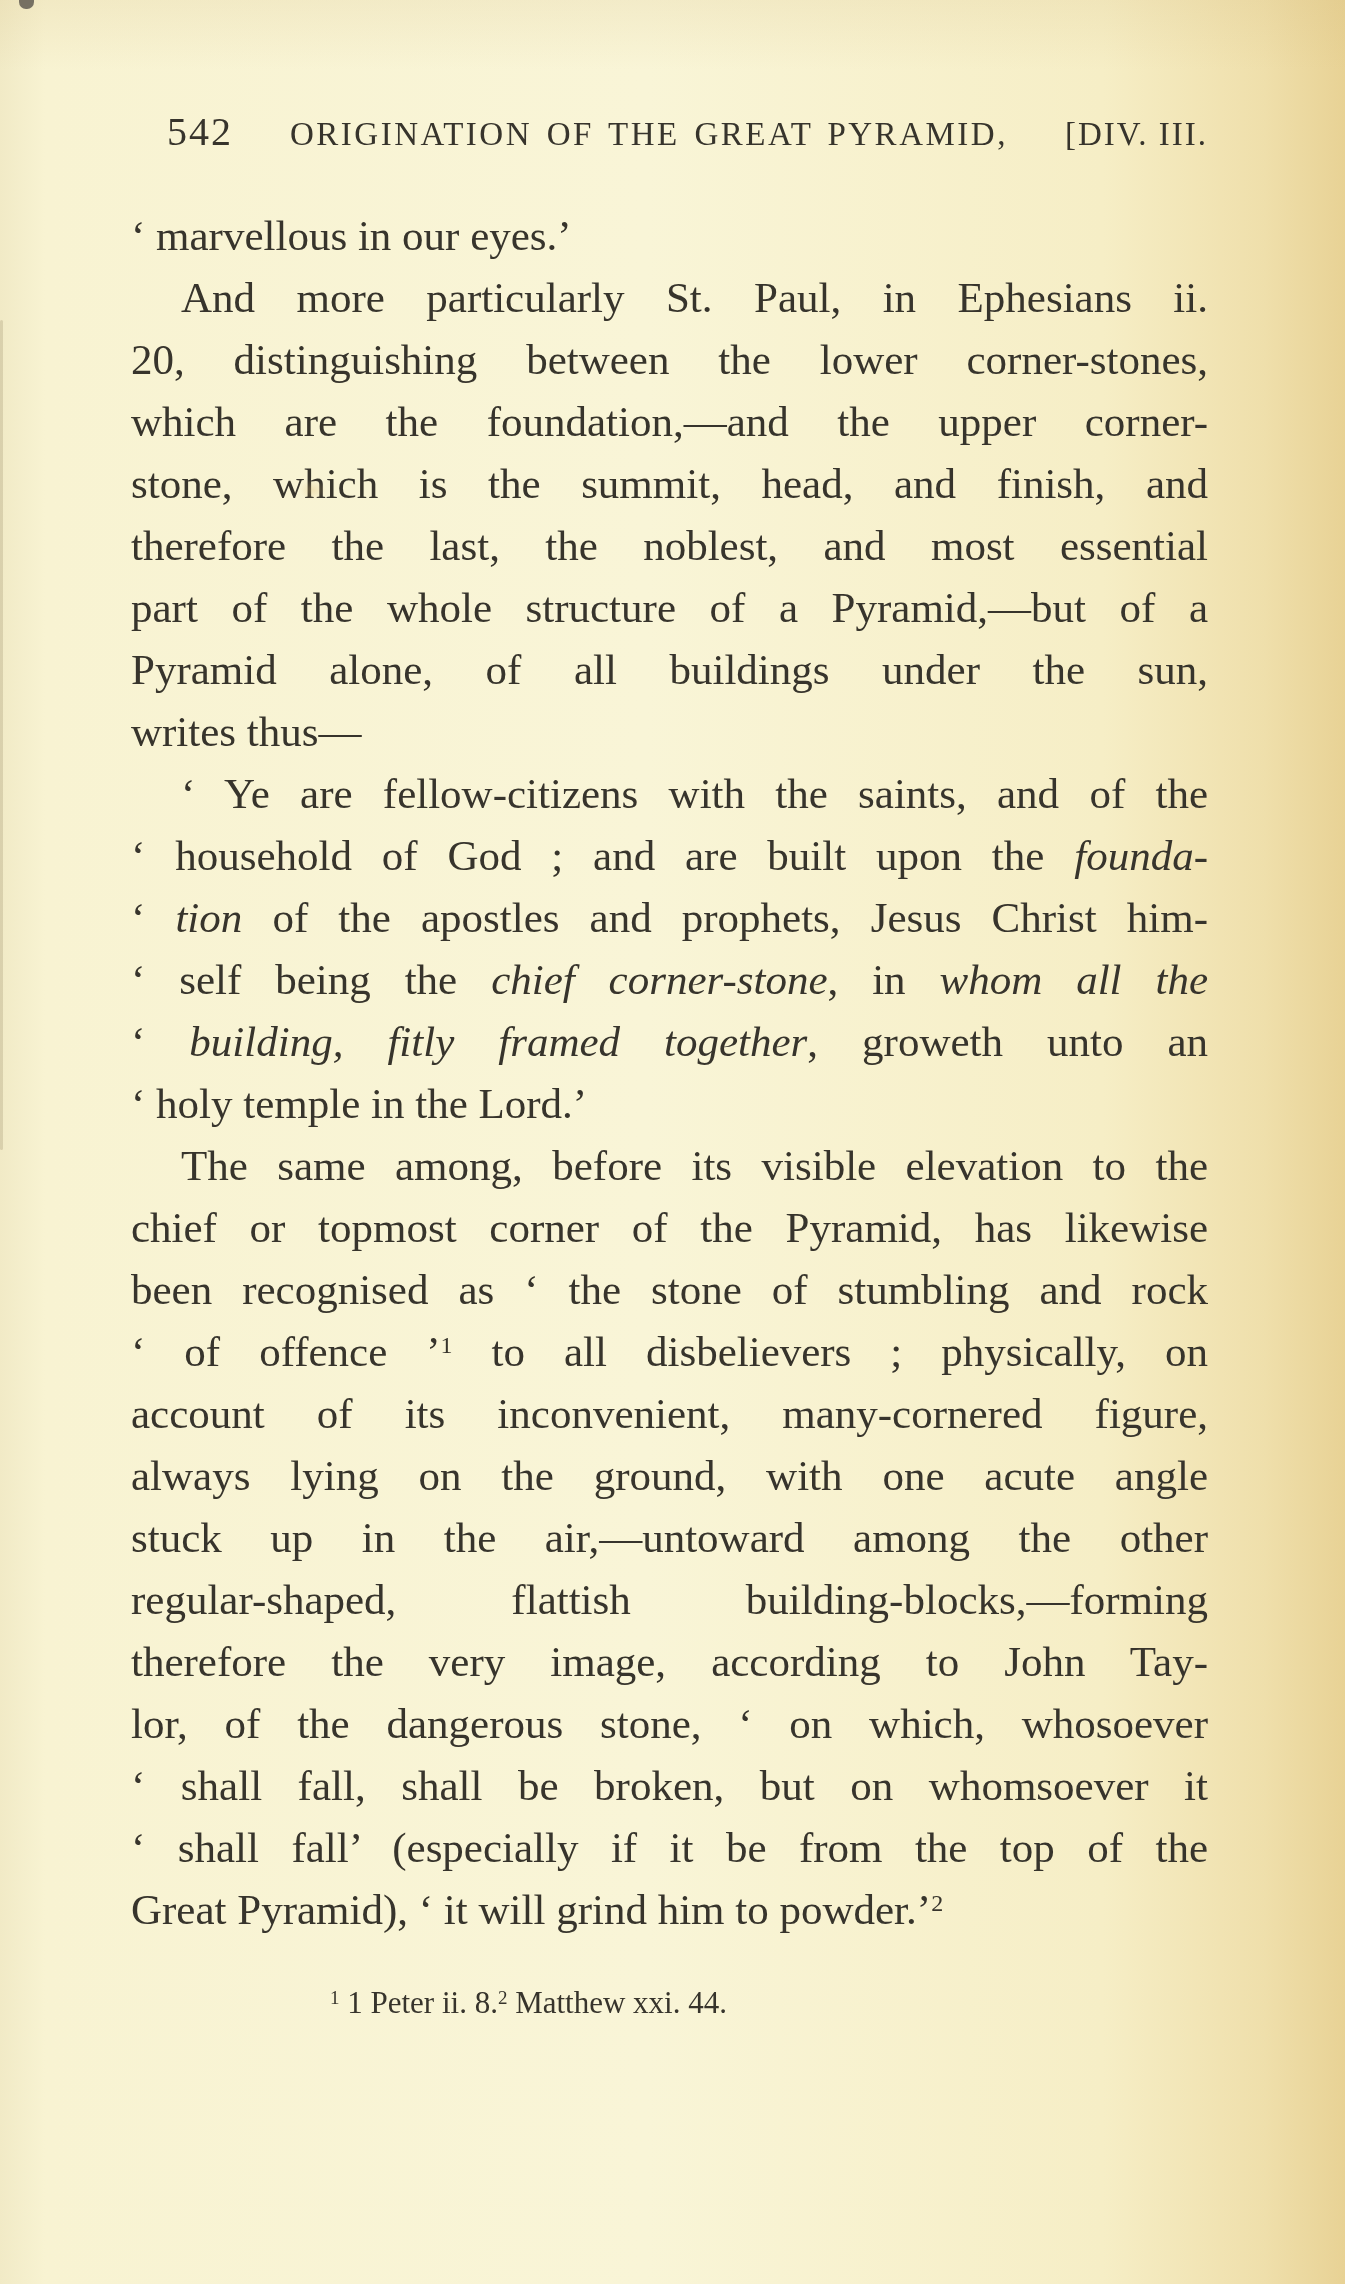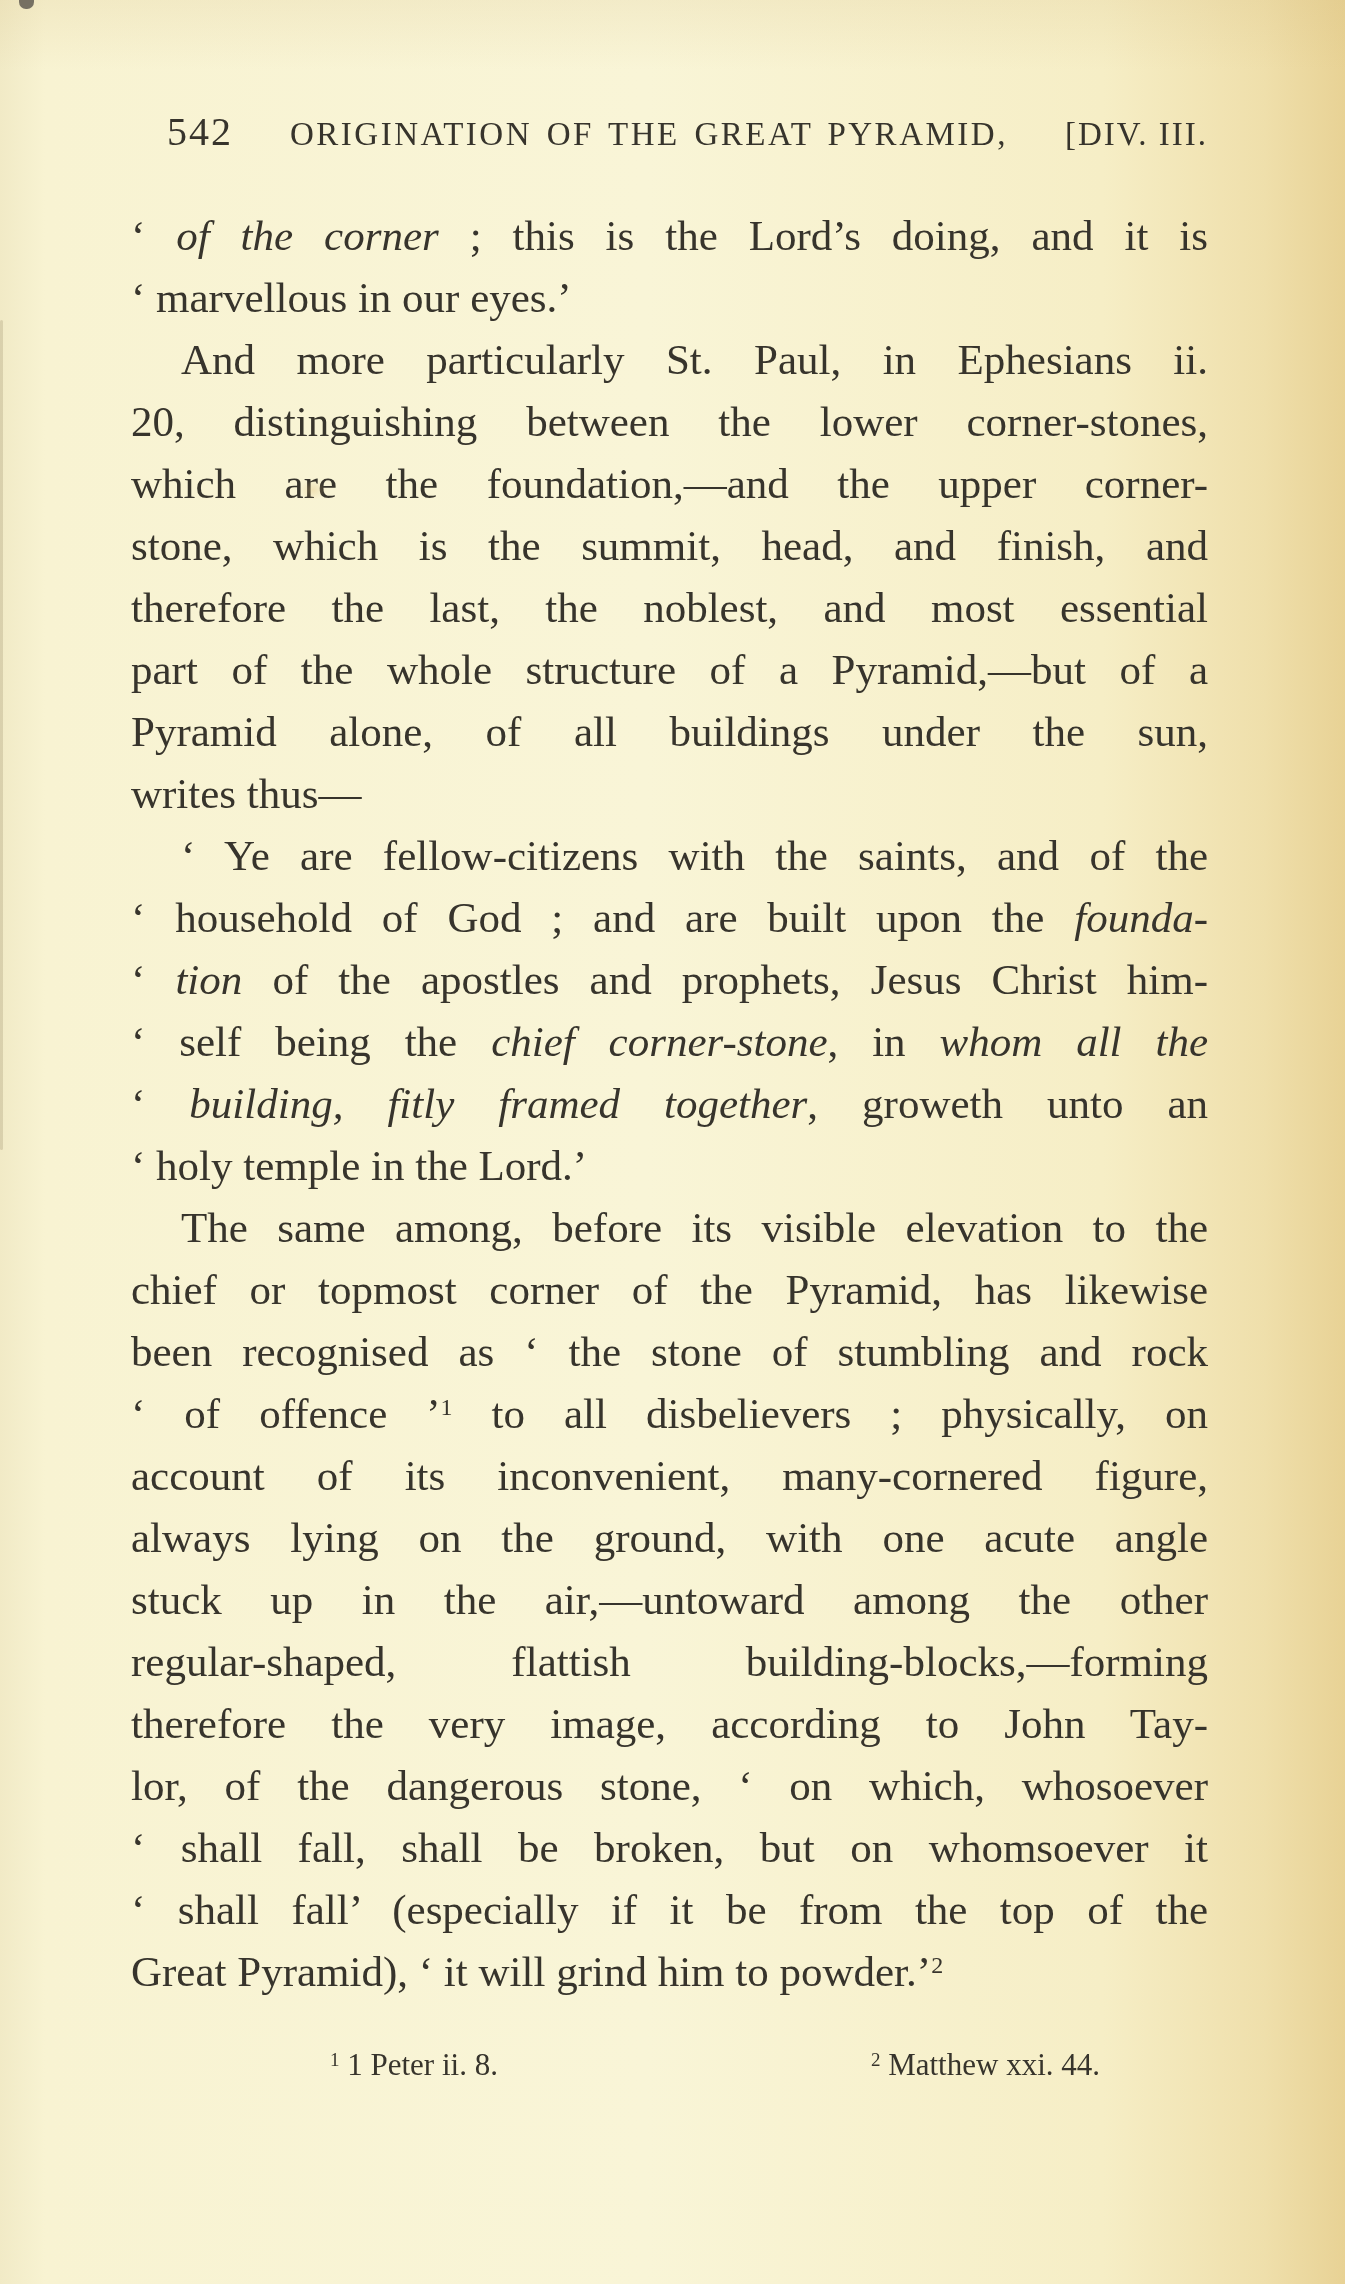--- a/index.html
+++ b/index.html
@@ -89,21 +89,20 @@
   sup {
     font-size: 24px;
     line-height: 0;
     vertical-align: baseline;
     position: relative;
     top: -0.55em;
   }
 
   .footnotes {
     display: flex;
-    justify-content: space-between;
     margin: 42px 245px 0 330px;
     font-size: 31px;
     line-height: 40px;
   }
   .footnote sup {
     font-size: 19px;
     top: -0.5em;
   }
 </style>
 </head>
@@ -114,21 +113,20 @@
   <div class="edge-streak"></div>
   <div class="paper-blotch"></div>
 
   <header class="header">
     <span class="pagenum">542</span>
     <span class="runtitle">ORIGINATION OF THE GREAT PYRAMID,</span>
     <span class="division">[DIV. III.</span>
   </header>
 
   <main class="body-text" id="body-lines">
-      <div class="line"><span>‘ </span><span class="it">of the corner</span><span> ; this is the Lord’s doing, and it is</span></div>
       <div class="line par-end"><span>‘ marvellous in our eyes.’</span></div>
       <div class="line indent"><span>And more particularly St. Paul, in Ephesians ii.</span></div>
       <div class="line"><span>20, distinguishing between the lower corner-stones,</span></div>
       <div class="line"><span>which are the foundation,—and the upper corner-</span></div>
       <div class="line"><span>stone, which is the summit, head, and finish, and</span></div>
       <div class="line"><span>therefore the last, the noblest, and most essential</span></div>
       <div class="line"><span>part of the whole structure of a Pyramid,—but of a</span></div>
       <div class="line"><span>Pyramid alone, of all buildings under the sun,</span></div>
       <div class="line par-end"><span>writes thus—</span></div>
       <div class="line indent"><span>‘ Ye are fellow-citizens with the saints, and of the</span></div>

